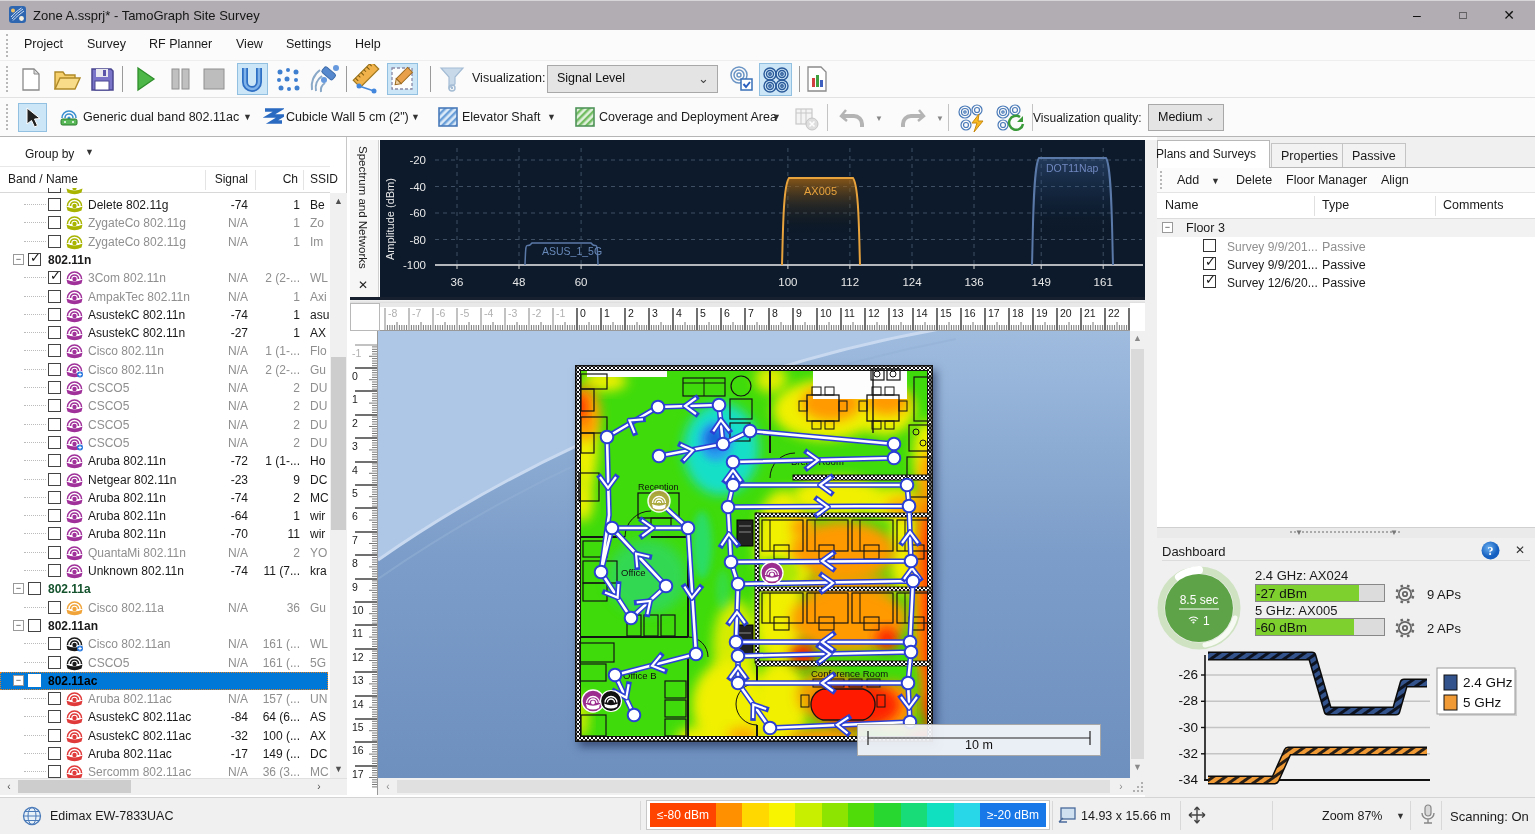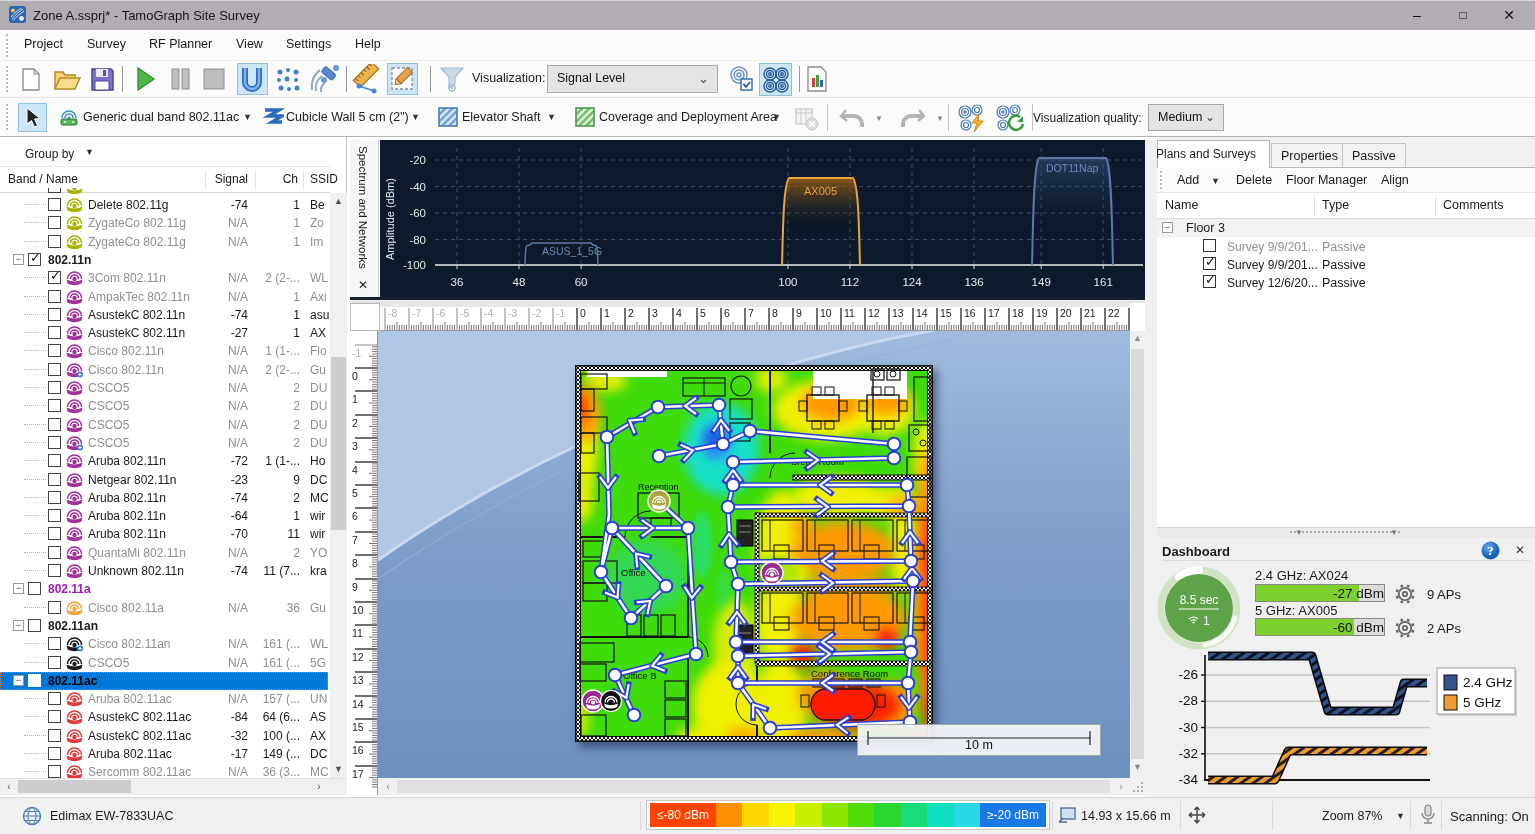--- a/index.html
+++ b/index.html
@@ -34,21 +34,21 @@
 .ic{position:absolute;left:65px;top:1px}
 #statusbar{left:0;top:797px;width:1535px;height:37px;background:#f0f0f0;border-top:1px solid #d4d4d4}
 .ssep{top:801px;width:1px;height:29px;background:#d8d8d8}
 #spectrum{left:350px;top:140px;width:795px;height:157px;background:#0c1a2b}
 #specstrip{left:350px;top:140px;width:29px;height:157px;background:#f6f6f6;border-right:1px solid #d0d0d0}
 #planarea{left:350px;top:300px;width:795px;height:495px;overflow:hidden}
 #rightpanel{left:1157px;top:137px;width:378px;height:660px;background:#f0f0f0}
 #dashboard{left:1157px;top:538px;width:378px;height:259px;background:#f0f0f0}
 .bar{position:absolute;height:18px;border:1px solid #888;background:#dcdcdc}
 .bar .f{position:absolute;left:0;top:0;height:100%;background:#7ed02f}
-.bar .t{position:absolute;width:100%;text-align:right;top:1px;font-size:13.5px;color:#111}
+.bar .t{position:absolute;width:100%;text-align:left;top:1px;font-size:13.5px;color:#111}
 </style></head><body>
 
 <div id="titlebar" class="a"></div>
 <svg class="a" style="left:9px;top:6px" width="17" height="17" viewBox="0 0 17 17">
     <rect width="17" height="17" rx="3" fill="#2f66b0"></rect>
     <g stroke="#cfe0f4" stroke-width="1" fill="none">
       <path d="M3,13 C6,9 10,6 14,3"></path>
       <path d="M4,14.5 C7,11 11,8 15,5"></path>
       <path d="M2,11 C5,7.5 8.5,4.5 12.5,2"></path>
     </g>
@@ -646,21 +646,21 @@
         <path d="M1.5,9.5 Q9.5,13.5 17.5,9.5 L16.5,13.5 Q9.5,17 2.5,13.5 Z" fill="#a0309a"></path>
       </svg>
       <span class="nm">Unknown 802.11n</span>
       <span class="sg">-74</span>
       <span class="ch">11 (7...</span>
       <span class="ss">kra</span>
     </div>
 <div class="row grow" style="position:absolute;top:392.3px;">
       <span class="exp">−</span>
       <span class="cbx" style="left:28px;border-color:#444;"></span>
-      <span class="nm" style="color:#a21caf">802.11a</span>
+      <span class="nm" style="color:#14532d">802.11a</span>
     </div>
 <div class="row" style="position:absolute;top:410.6px;">
       <span style="position:absolute;left:24px;top:8px;width:22px;border-top:1px dotted #bbb"></span>
       <span class="cbx" style="left:48px;border-color:#444;"></span>
       <svg class="ic" style="left:65px" width="19" height="16" viewBox="0 0 19 16">
         <g fill="none" stroke="#f0a43a" stroke-width="1.6">
           <path d="M2.5,9 a7,7 0 0 1 14,0"></path>
           <path d="M5.5,9 a4,4 0 0 1 8,0"></path>
         </g>
         <circle cx="9.5" cy="9" r="2.2" fill="#f0a43a"></circle>
@@ -1891,21 +1891,21 @@
     <span class="ck">✓</span>
   </span>
 <div class="a" style="left:1227px;top:276px;font-size:12px;width:90px;overflow:hidden;white-space:nowrap">Survey 12/6/20...</div>
 <div class="a" style="left:1322px;top:276px;font-size:12.5px;">Passive</div>
 <div class="a" style="left:1157px;top:527px;width:378px;height:11px;background:#eaeaea;border-top:1px solid #d0d0d0"></div>
 <div class="a" style="left:1290px;top:531px;width:110px;height:3px;border-top:2px dotted #aaa"></div>
 <div class="a" style="left:1295px;top:528px;font-size:8px;color:#777">▼</div>
 <div class="a" style="left:1390px;top:528px;font-size:8px;color:#777">▼</div>
 
 <div id="dashboard" class="a"></div>
-<div class="a" style="left:1162px;top:544px;font-size:13px;font-weight:bold">Dashboard</div>
+<div class="a" style="left:1162px;top:544px;font-size:13px;font-weight:normal">Dashboard</div>
 <svg class="a" style="left:1481px;top:541px" width="19" height="19">
     <defs>
       <radialGradient id="qg" cx=".4" cy=".35">
         <stop offset="0" stop-color="#6ab0f0"></stop>
         <stop offset="1" stop-color="#1560c0"></stop>
       </radialGradient>
     </defs>
     <circle cx="9.5" cy="9.5" r="9" fill="url(#qg)"></circle>
     <text x="9.5" y="14" font-size="12" font-weight="bold" fill="#fff" text-anchor="middle" font-family="Liberation Serif, serif">?</text>
   </svg>

